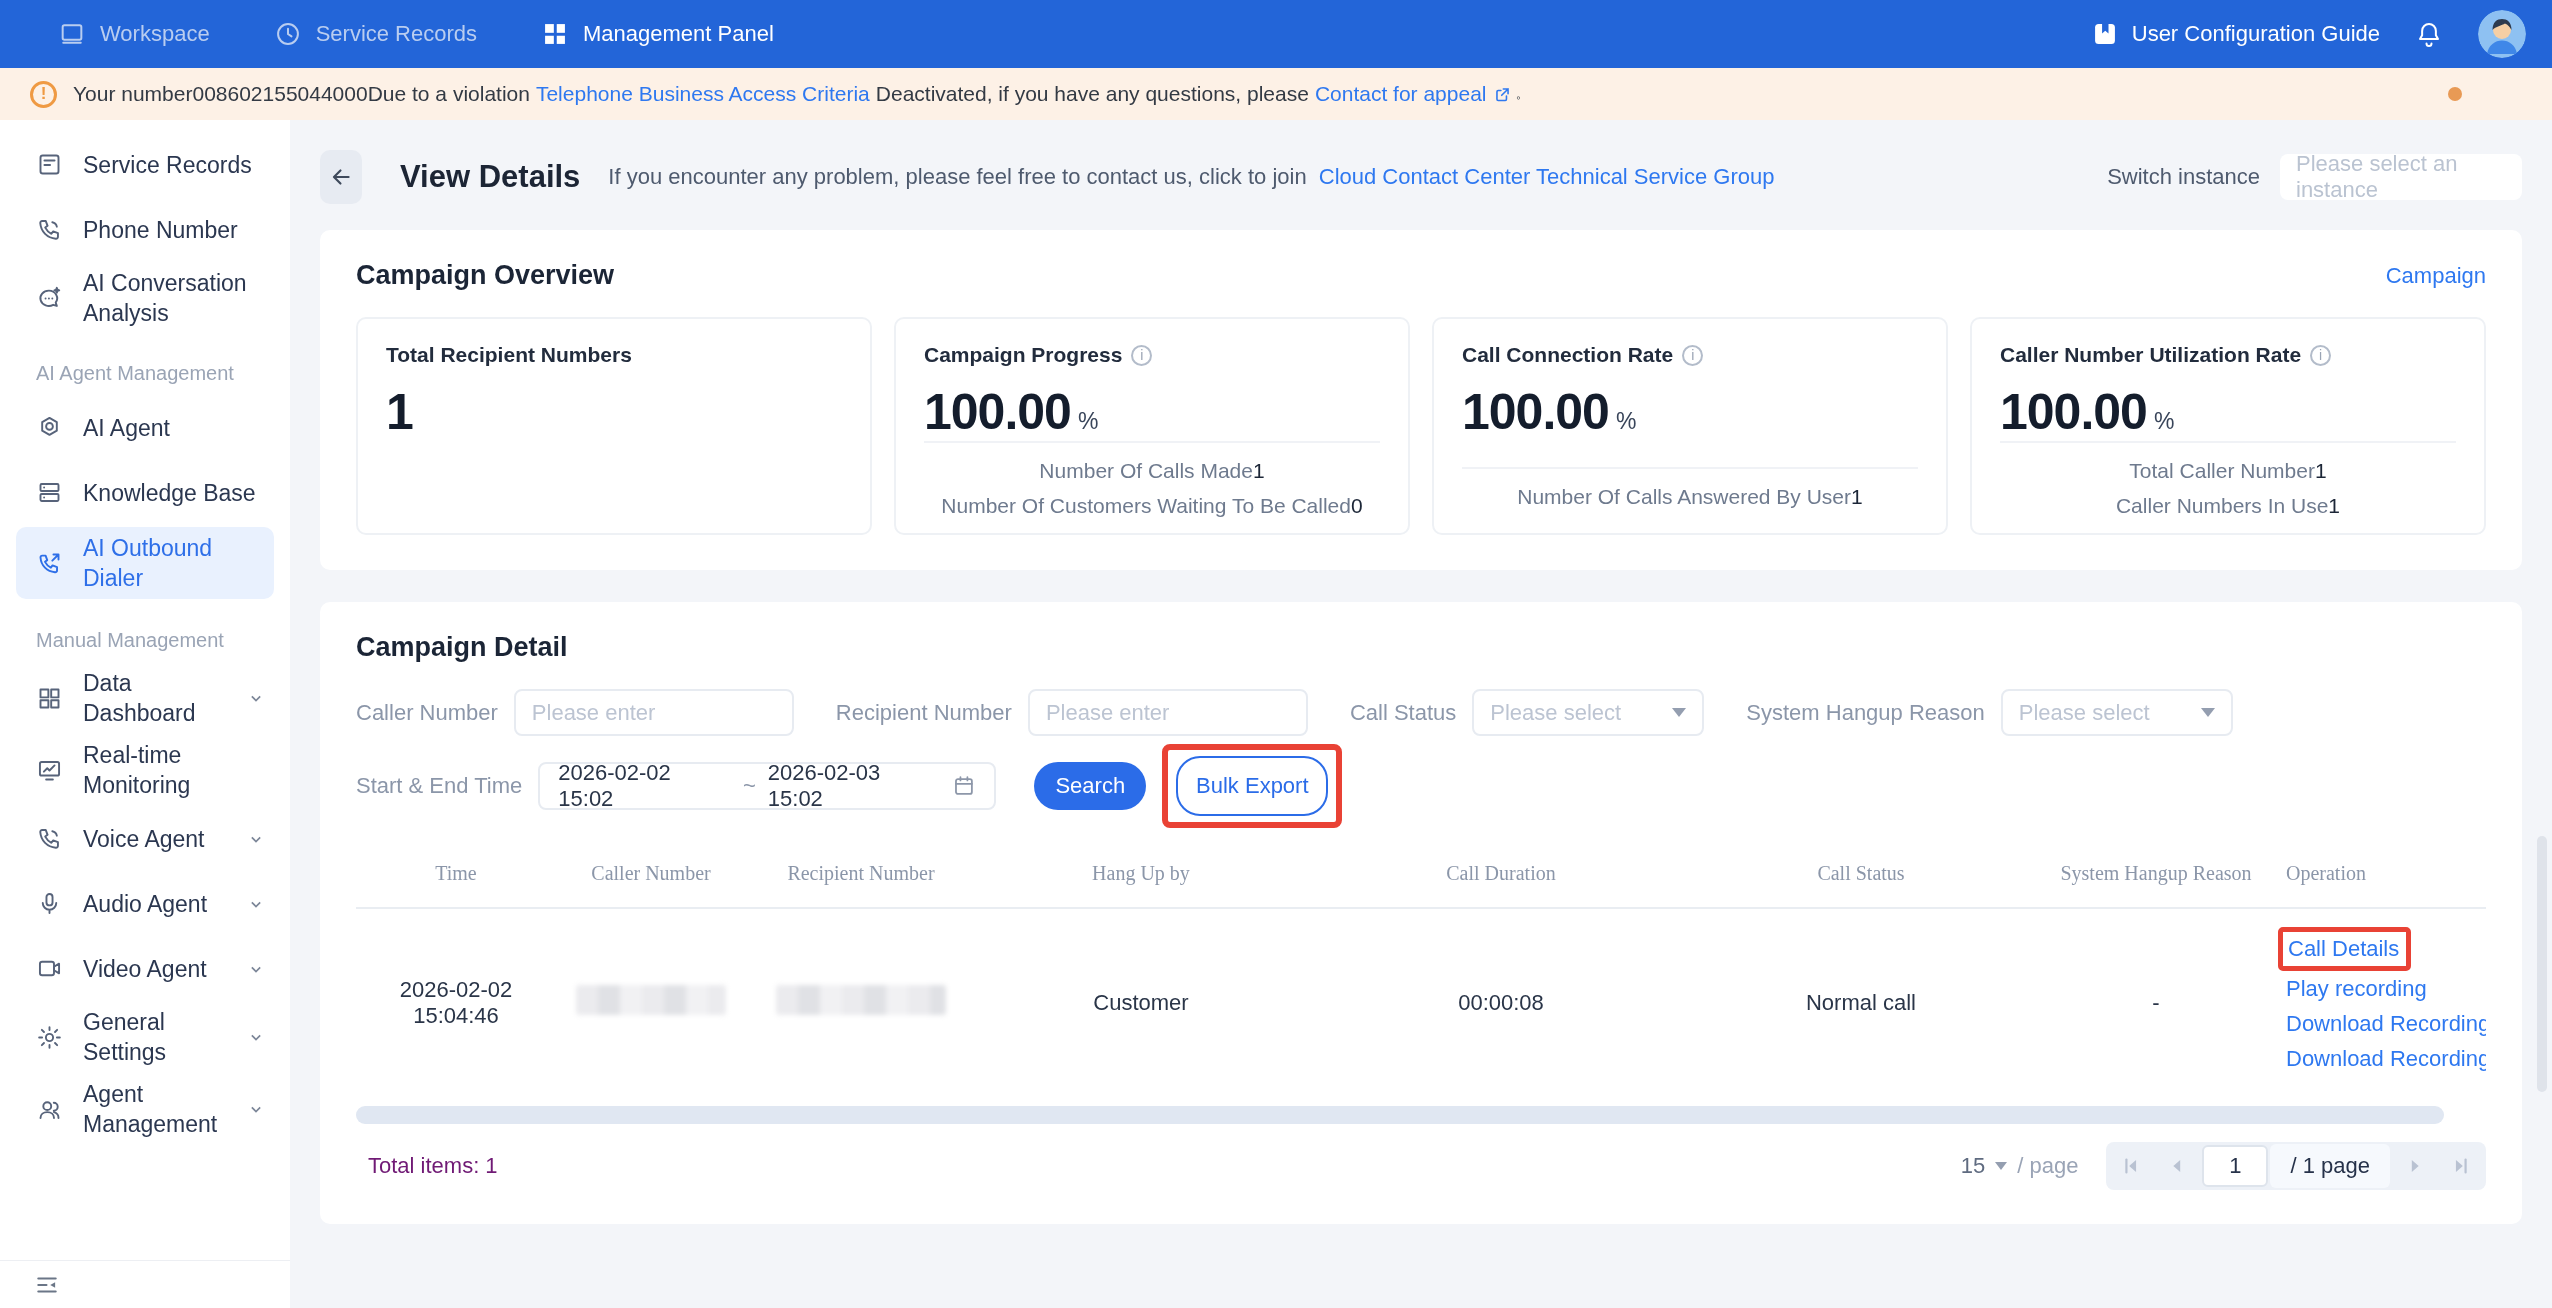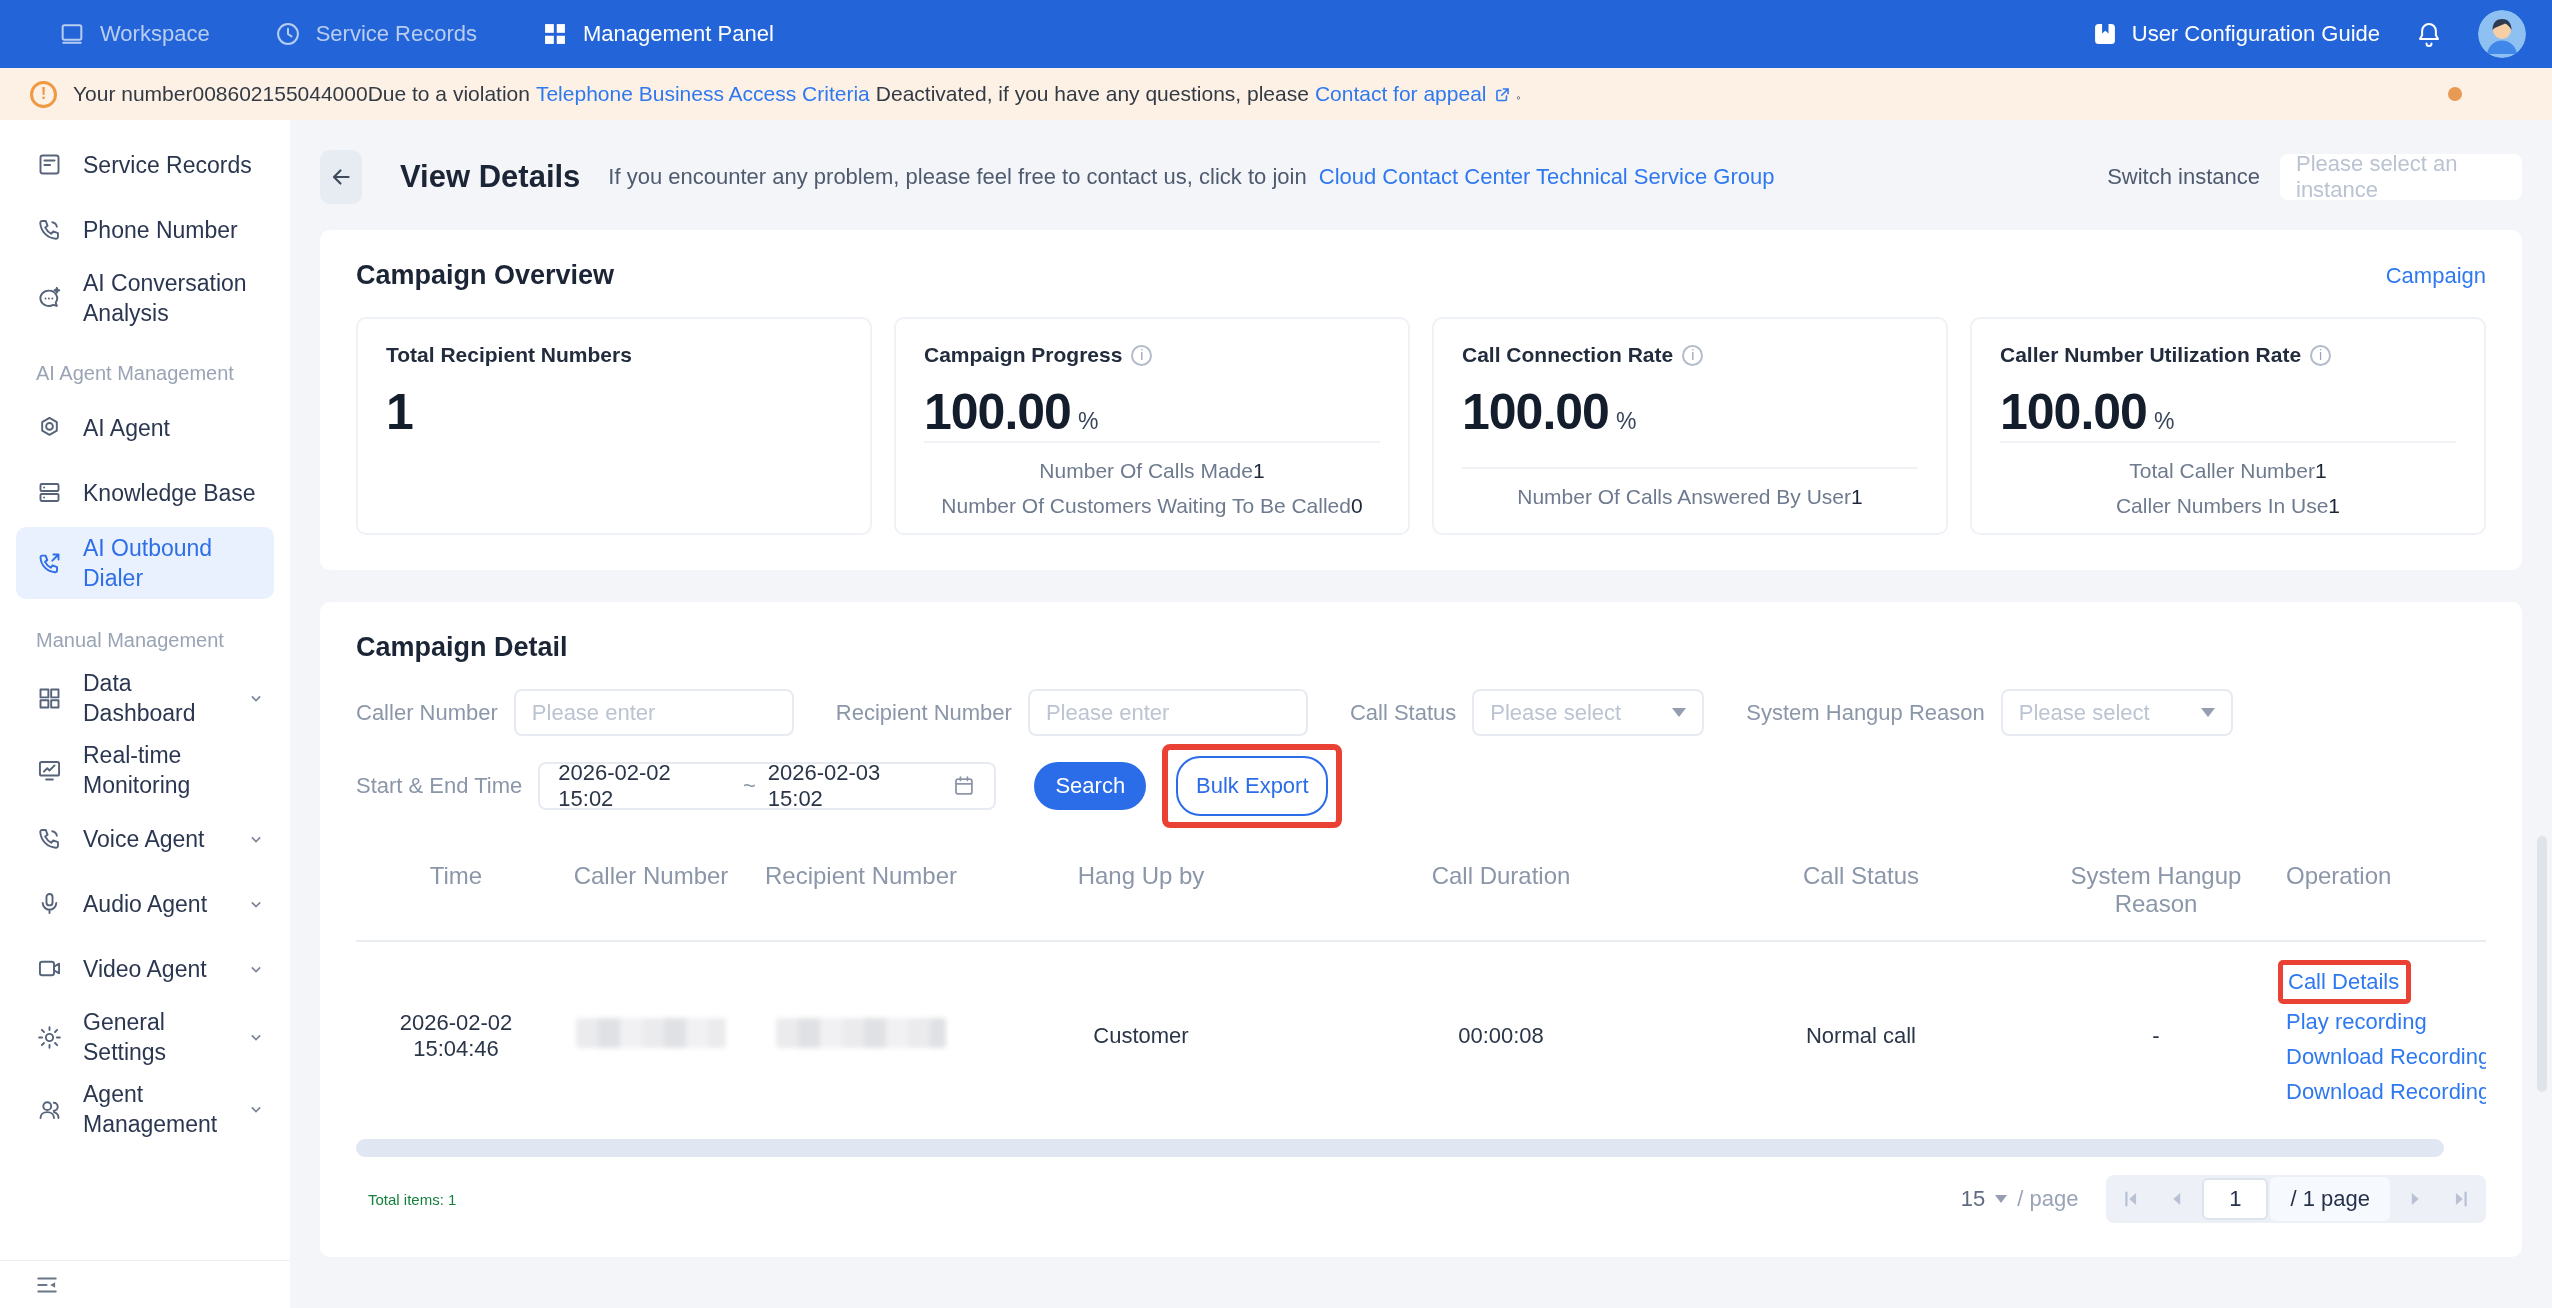--- a/index.html
+++ b/index.html
@@ -85,36 +85,36 @@
   .bulk-wrap { position:relative; margin-left:30px; }
   .btn-bulk { width:152px; height:60px; border-radius:24px; border:2px solid #2b6ce8; color:#2b6ce8; background:#fff; font-size:22px;
     display:flex; align-items:center; justify-content:center; cursor:pointer; font-family:"Liberation Sans",sans-serif; }
   .ann-box { position:absolute; left:-14px; right:-14px; top:-12px; bottom:-12px; border:6px solid #e94235; border-radius:8px; pointer-events:none; }
 
   
   .table-wrap { margin-top:30px; width:100%; overflow:hidden; }
   .trow { display:flex; width:2250px; }
   .c0{width:200px;} .c1{width:190px;} .c2{width:230px;} .c3{width:330px;} .c4{width:390px;} .c5{width:330px;} .c6{width:260px;} .c7{width:320px;}
   .thead { border-bottom:2px solid #e9edf2; }
-  .th { font-size:24px; color:#8b96a9; text-align:center; padding:16px 0 22px; }
+  .th { font-size:20px; color:#8b96a9; text-align:center; padding:16px 0 22px;font-family:Liberation Serif, serif; }
   .th.left { text-align:left; }
   .tbody-row { align-items:center; padding:22px 0 18px; min-height:160px; }
   .td { font-size:22px; color:#2a3548; text-align:center; }
   .td.ops { text-align:left; display:flex; flex-direction:column; align-items:flex-start; gap:5px; }
   .op-link { font-size:22px; color:#2e78f0; line-height:30px; white-space:nowrap; cursor:pointer; }
   .cd-wrap { position:relative; padding:3px 12px 5px 2px; }
   .cd-box { position:absolute; left:-8px; right:0; top:-4px; bottom:-2px; border:5px solid #e94235; border-radius:5px; pointer-events:none; }
   .blur-num { display:inline-block; height:30px; border-radius:3px; filter:blur(2.5px);
     background:repeating-linear-gradient(90deg,#ebebee 0 22px,#e0e1e5 22px 44px,#f1f1f3 44px 66px); }
   .h-scrollbar { margin-top:14px; height:18px; border-radius:9px; background:#e0e7f2; width:2088px; cursor:pointer; }
   .v-scrollbar { position:absolute; right:5px; top:836px; width:10px; height:256px; border-radius:5px; background:#dfe3ea; cursor:pointer; }
 
   
   .pg-row { display:flex; align-items:center; margin-top:18px; }
-  .pg-total { font-size:15px; color:#15803d; margin-left:12px; }
+  .pg-total { font-size:22px; color:#701a75; margin-left:12px; }
   .pg-right { margin-left:auto; display:flex; align-items:center; gap:28px; }
   .pg-size { display:flex; align-items:center; gap:10px; font-size:22px; color:#5f6b80; cursor:pointer; }
   .pg-size .per { color:#9aa4b6; }
   .caret-sm { width:0; height:0; border-left:6px solid transparent; border-right:6px solid transparent; border-top:8px solid #949eb0; }
   .pager { display:flex; align-items:center; background:#edf1f7; border-radius:8px; height:48px; padding:0 2px; }
   .pbtn { width:46px; height:48px; display:flex; align-items:center; justify-content:center; cursor:pointer; }
   .pg-input { width:66px; height:42px; background:#fff; border:2px solid #dee4ec; border-radius:6px; display:flex; align-items:center; justify-content:center; font-size:22px; color:#26324a; margin:0 2px; }
   .pg-count { padding:0 20px; font-size:22px; color:#26324a; background:#f6f9fd; height:44px; display:flex; align-items:center; border-radius:6px; margin-right:2px; }
 </style>
 </head>

